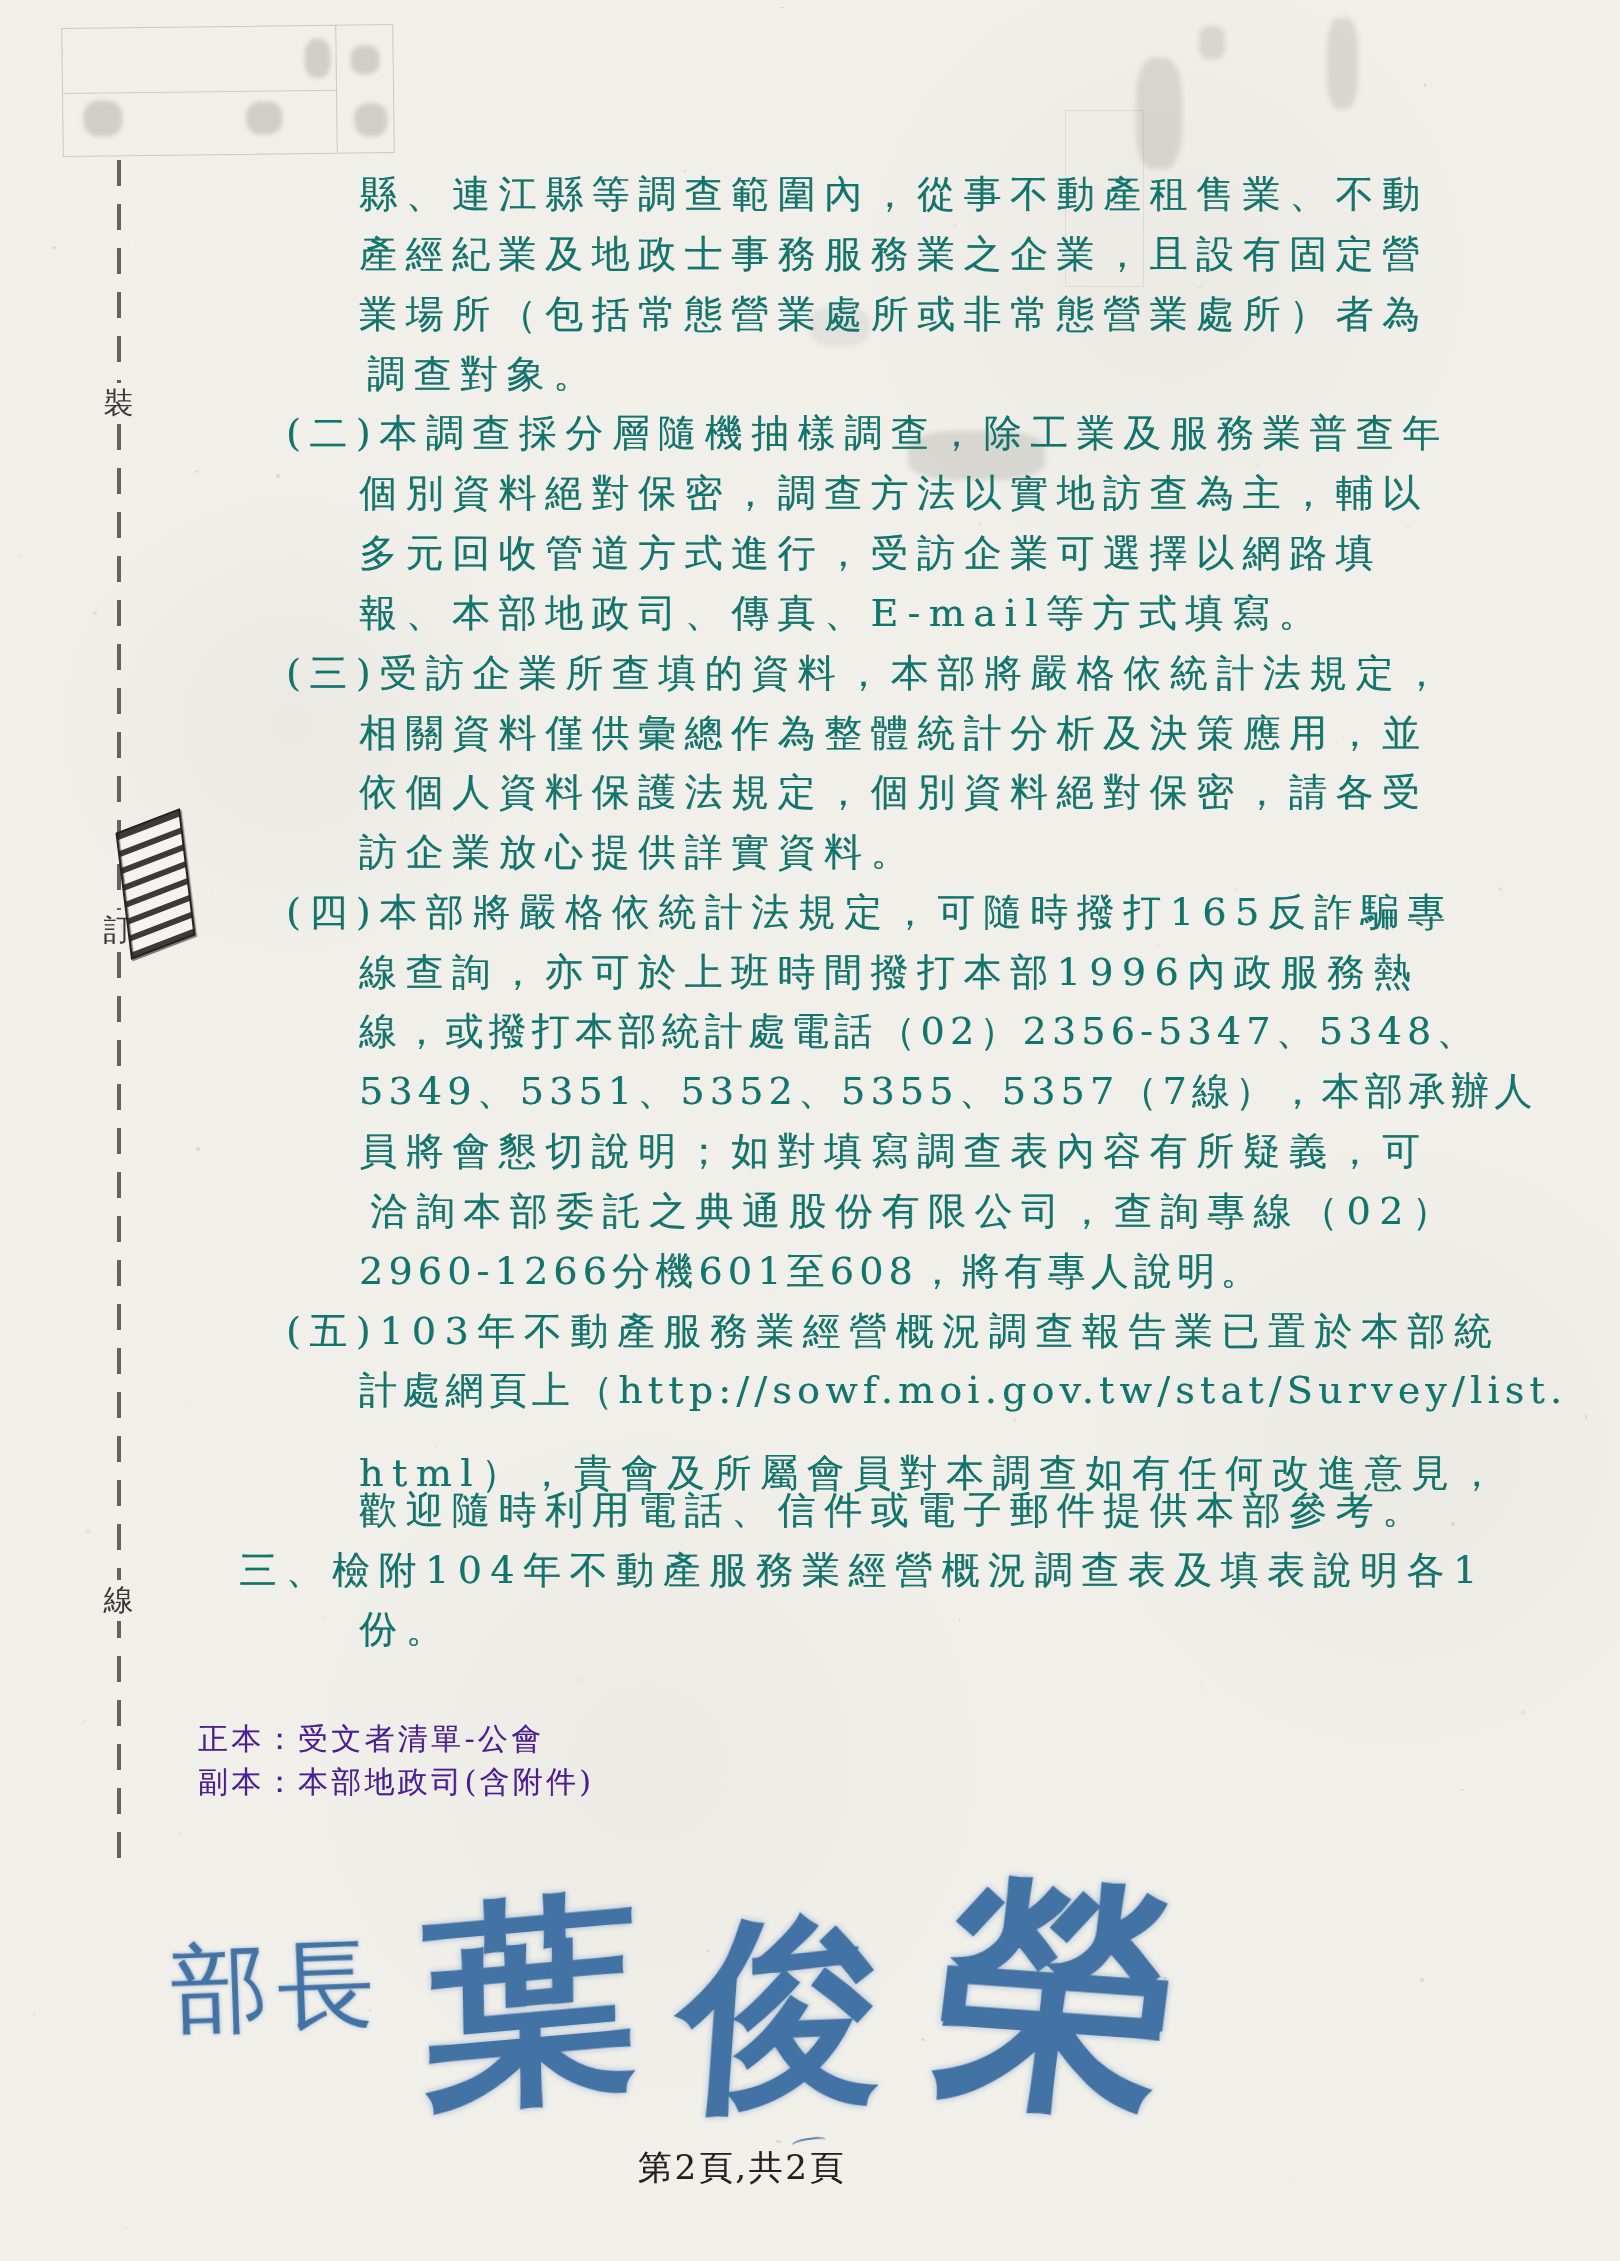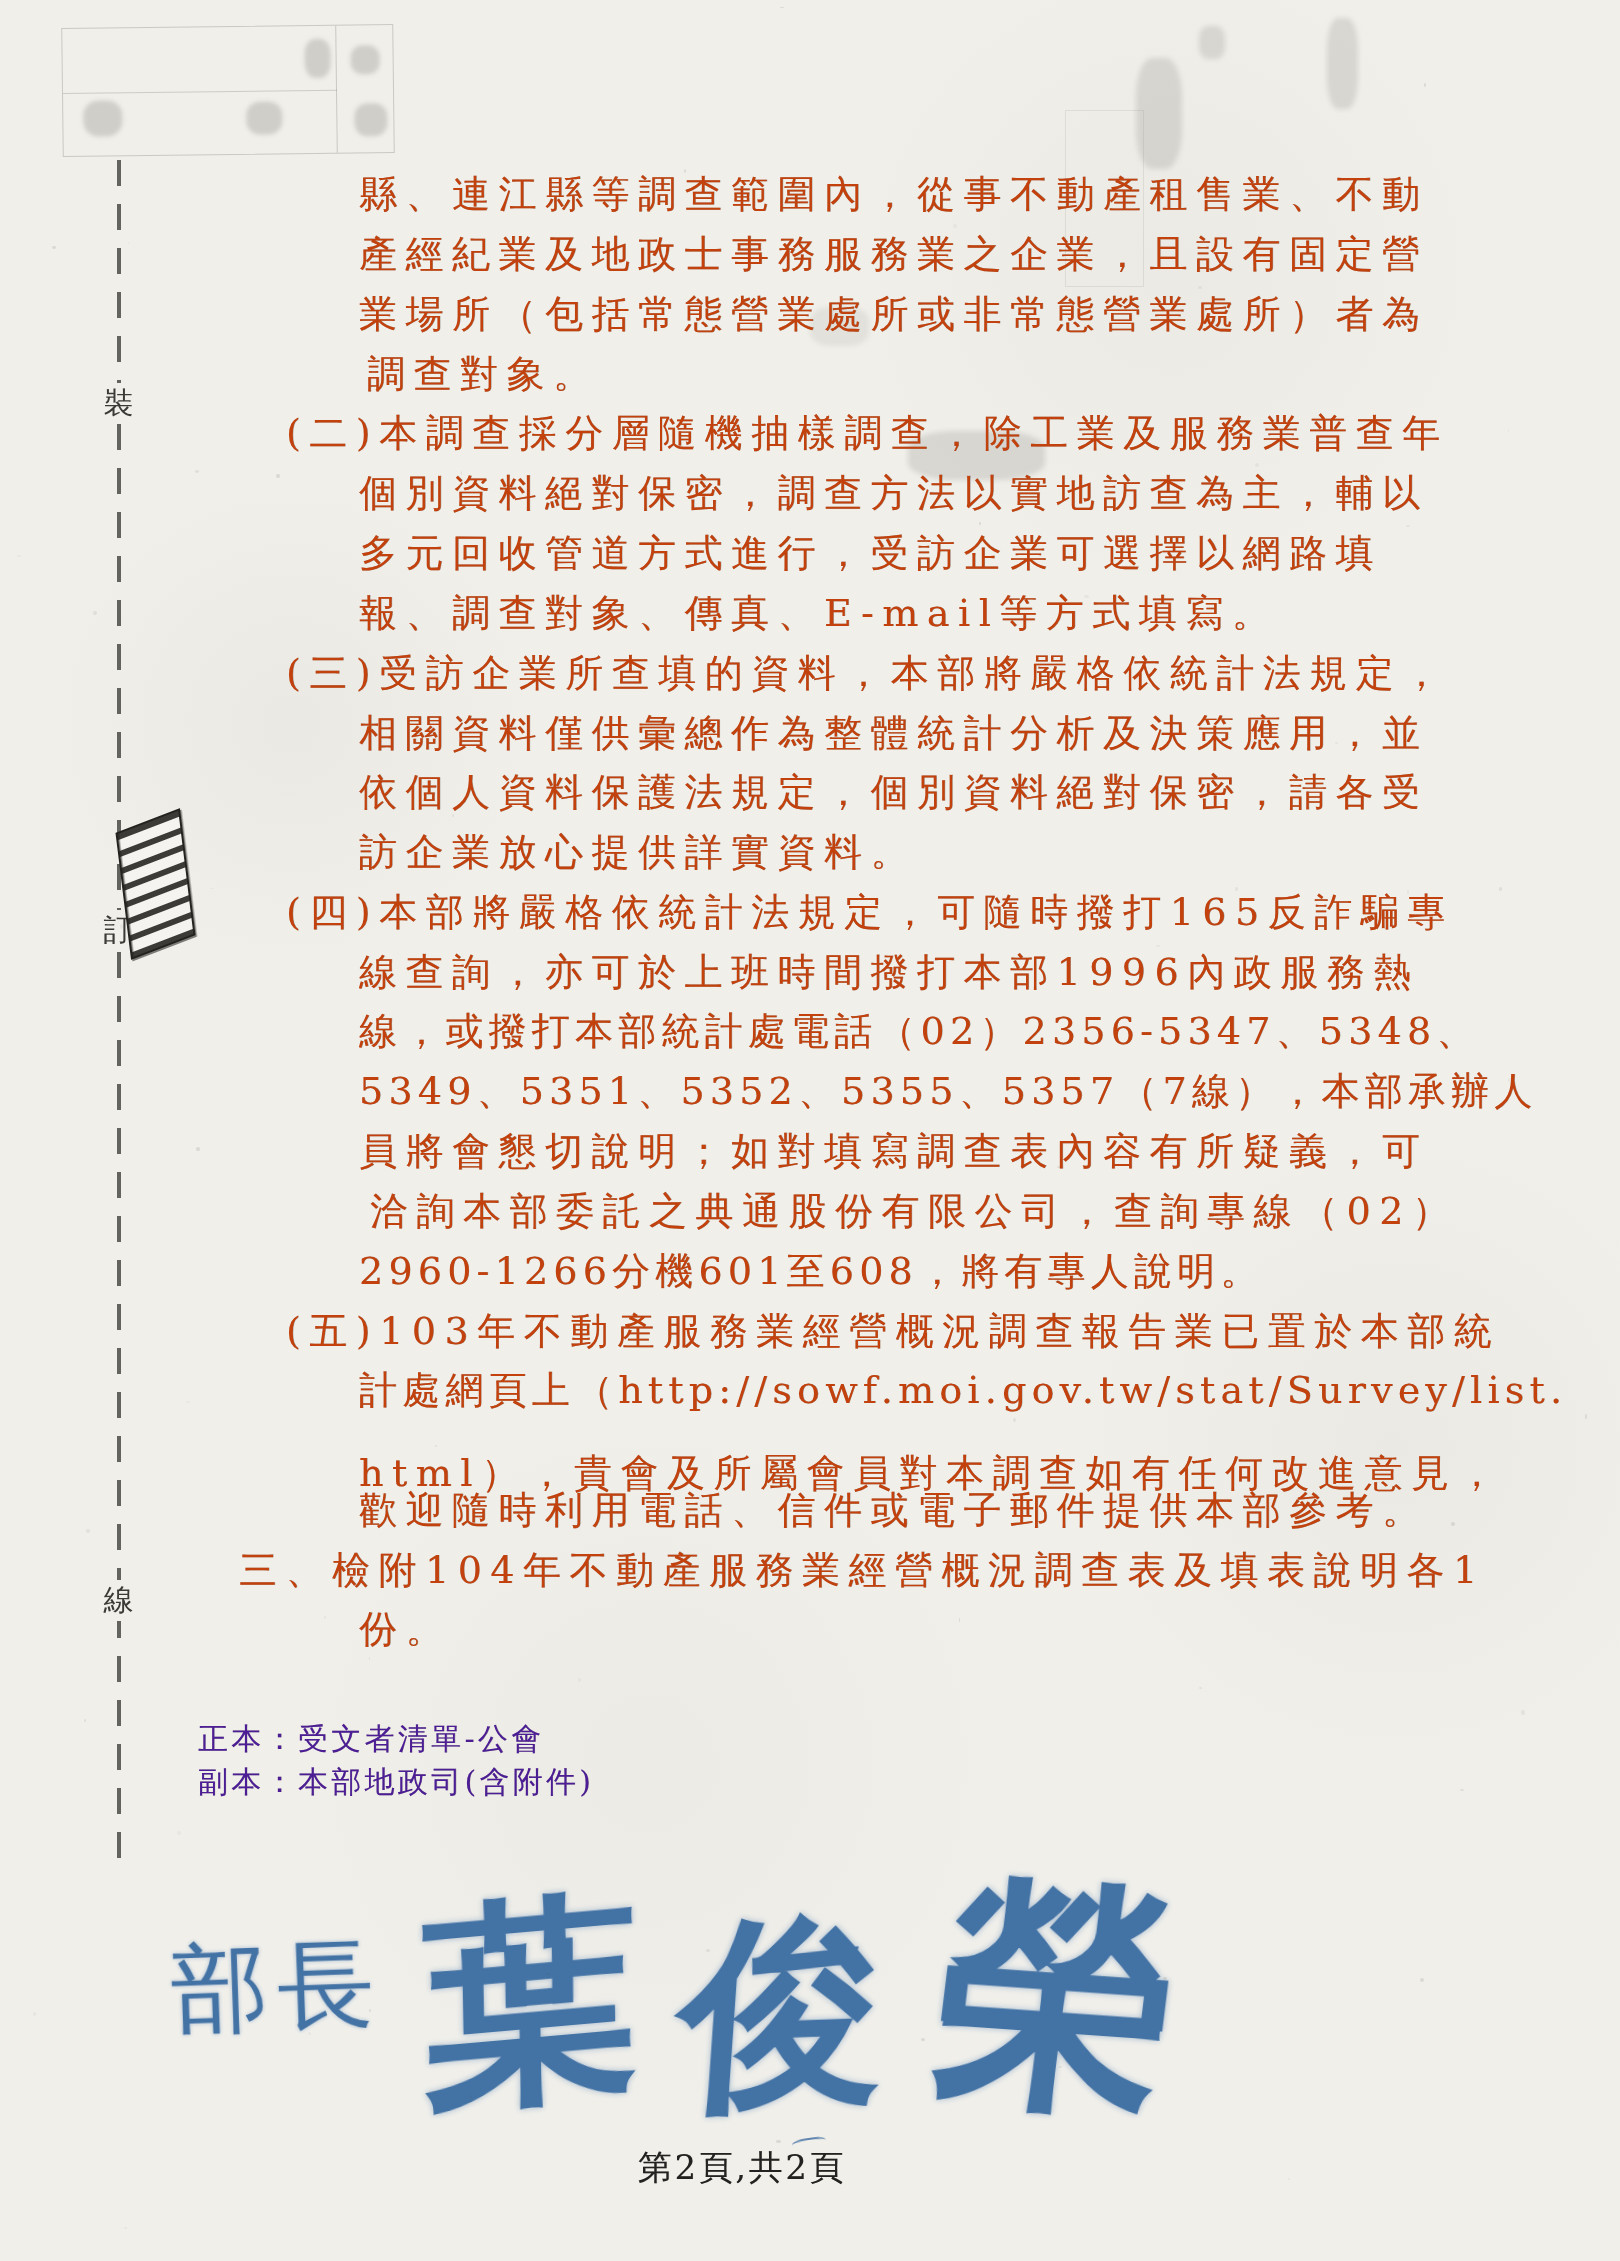--- a/index.html
+++ b/index.html
@@ -53,21 +53,21 @@
     background:
       repeating-linear-gradient(to bottom, rgba(28,27,24,.85) 0 5.9px, rgba(245,244,240,.9) 5.9px 17px),
       #efeee9;
     box-shadow:1.3px 2px 0 rgba(30,29,26,.55), inset 1.3px 0 0 rgba(30,29,26,.6);
     filter:blur(0.4px);
   }
 
   
   .line{
     position:absolute;white-space:pre;
-    font-size:38px;line-height:39px;color:#c2410c;
+    font-size:38px;line-height:39px;color:#0f766e;
     letter-spacing:8.5px;
     text-shadow:0.4px 0.4px 0 rgba(32,31,28,.38);
     filter:blur(0.2px);
   }
   .line.latin-heavy{letter-spacing:5.2px;}
 
   .dist-line{
     position:absolute;left:198px;white-space:pre;
     font-size:30px;color:#4c1d95;letter-spacing:3.3px;
     text-shadow:0.3px 0.3px 0 rgba(32,31,28,.35);
@@ -123,21 +123,21 @@
 <div id="registry-stamp"></div>
 
 <div id="document-body">
     <div class="line" style="left: 359px; top: 175px;">縣、連江縣等調查範圍內，從事不動產租售業、不動</div>
     <div class="line" style="left: 359px; top: 235px;">產經紀業及地政士事務服務業之企業，且設有固定營</div>
     <div class="line" style="left: 359px; top: 295px;">業場所（包括常態營業處所或非常態營業處所）者為</div>
     <div class="line" style="left: 359px; top: 355px; margin-left: 8px;">調查對象。</div>
     <div class="line" style="left: 286px; top: 414px;">(二)本調查採分層隨機抽樣調查，除工業及服務業普查年</div>
     <div class="line" style="left: 359px; top: 474px;">個別資料絕對保密，調查方法以實地訪查為主，輔以</div>
     <div class="line" style="left: 359px; top: 534px;">多元回收管道方式進行，受訪企業可選擇以網路填</div>
-    <div class="line" style="left: 359px; top: 594px;">報、調查對象、傳真、E-mail等方式填寫。</div>
+    <div class="line" style="left: 359px; top: 594px;">報、本部地政司、傳真、E-mail等方式填寫。</div>
     <div class="line" style="left: 286px; top: 654px;">(三)受訪企業所查填的資料，本部將嚴格依統計法規定，</div>
     <div class="line" style="left: 359px; top: 714px;">相關資料僅供彙總作為整體統計分析及決策應用，並</div>
     <div class="line" style="left: 359px; top: 773px;">依個人資料保護法規定，個別資料絕對保密，請各受</div>
     <div class="line" style="left: 359px; top: 833px;">訪企業放心提供詳實資料。</div>
     <div class="line" style="left: 286px; top: 893px;">(四)本部將嚴格依統計法規定，可隨時撥打165反詐騙專</div>
     <div class="line" style="left: 359px; top: 953px;">線查詢，亦可於上班時間撥打本部1996內政服務熱</div>
     <div class="line latin-heavy" style="left: 359px; top: 1012px;">線，或撥打本部統計處電話（02）2356-5347、5348、</div>
     <div class="line latin-heavy" style="left: 359px; top: 1072px;">5349、5351、5352、5355、5357（7線），本部承辦人</div>
     <div class="line" style="left: 359px; top: 1132px;">員將會懇切說明；如對填寫調查表內容有所疑義，可</div>
     <div class="line" style="left: 370px; top: 1192px;">洽詢本部委託之典通股份有限公司，查詢專線（02）</div>

